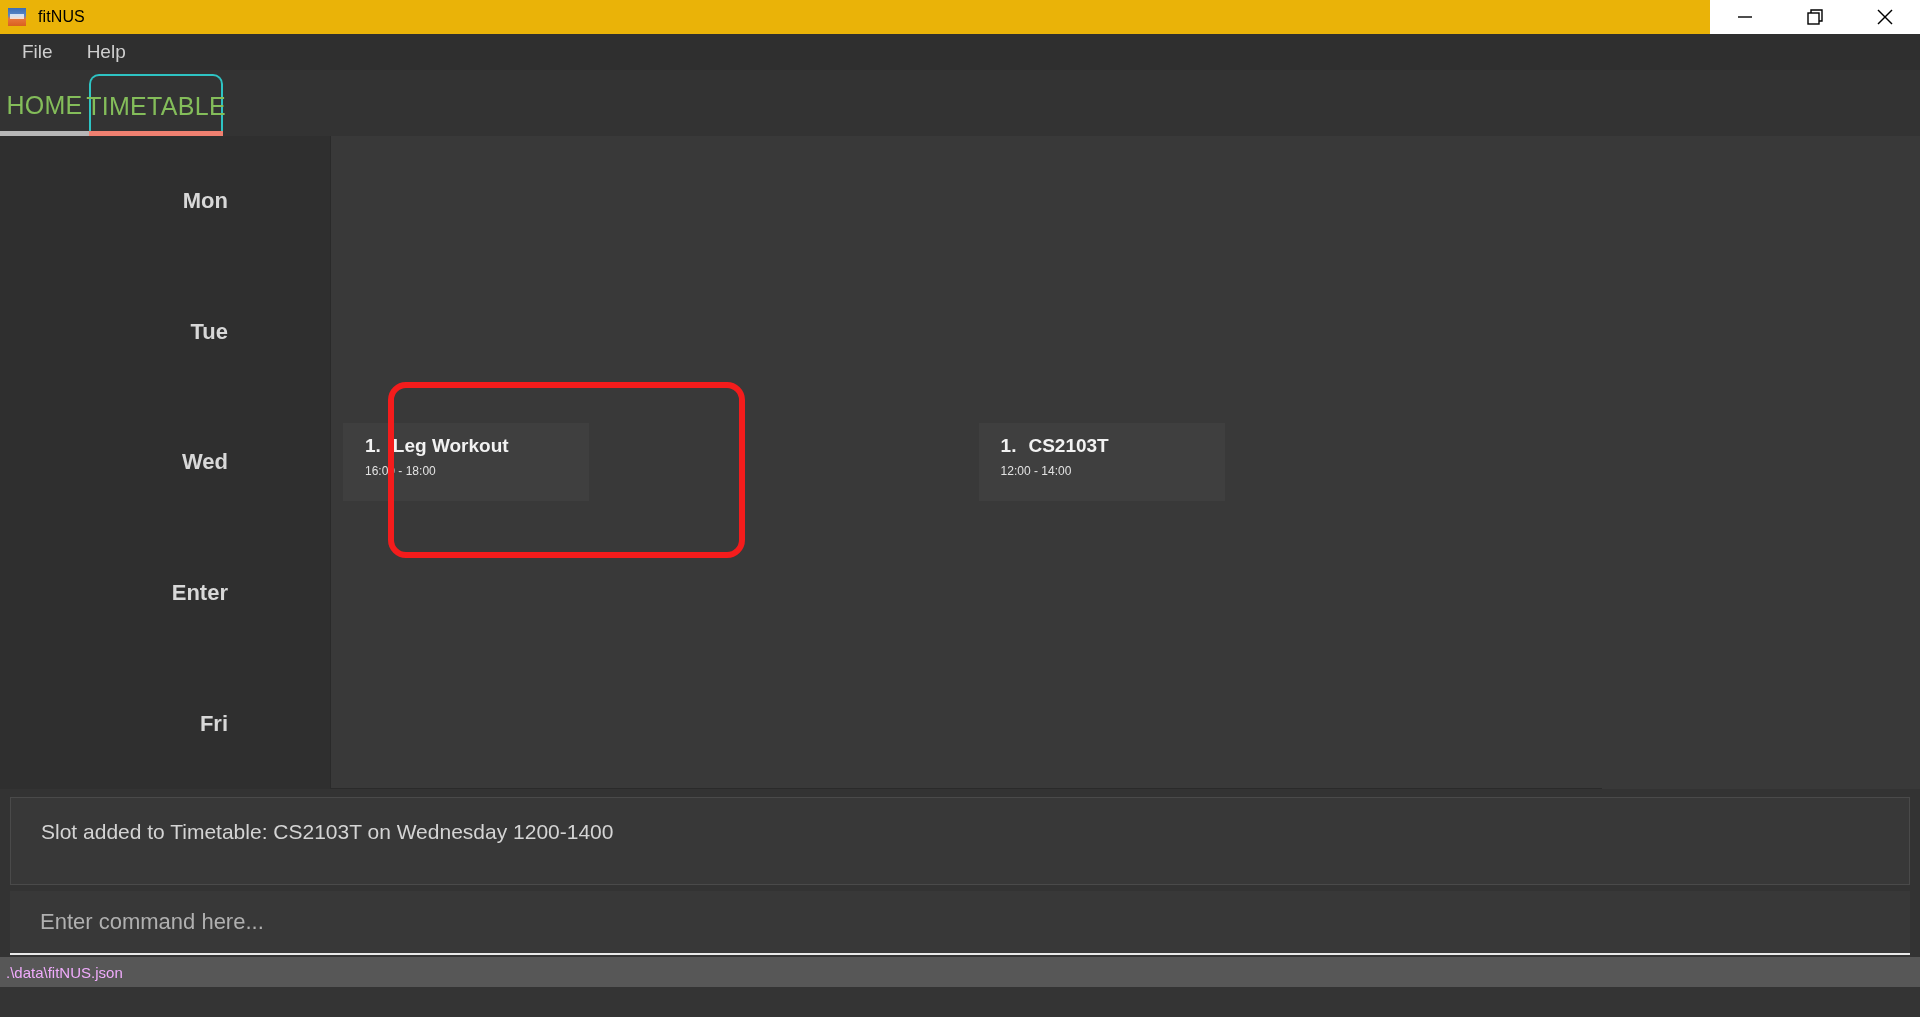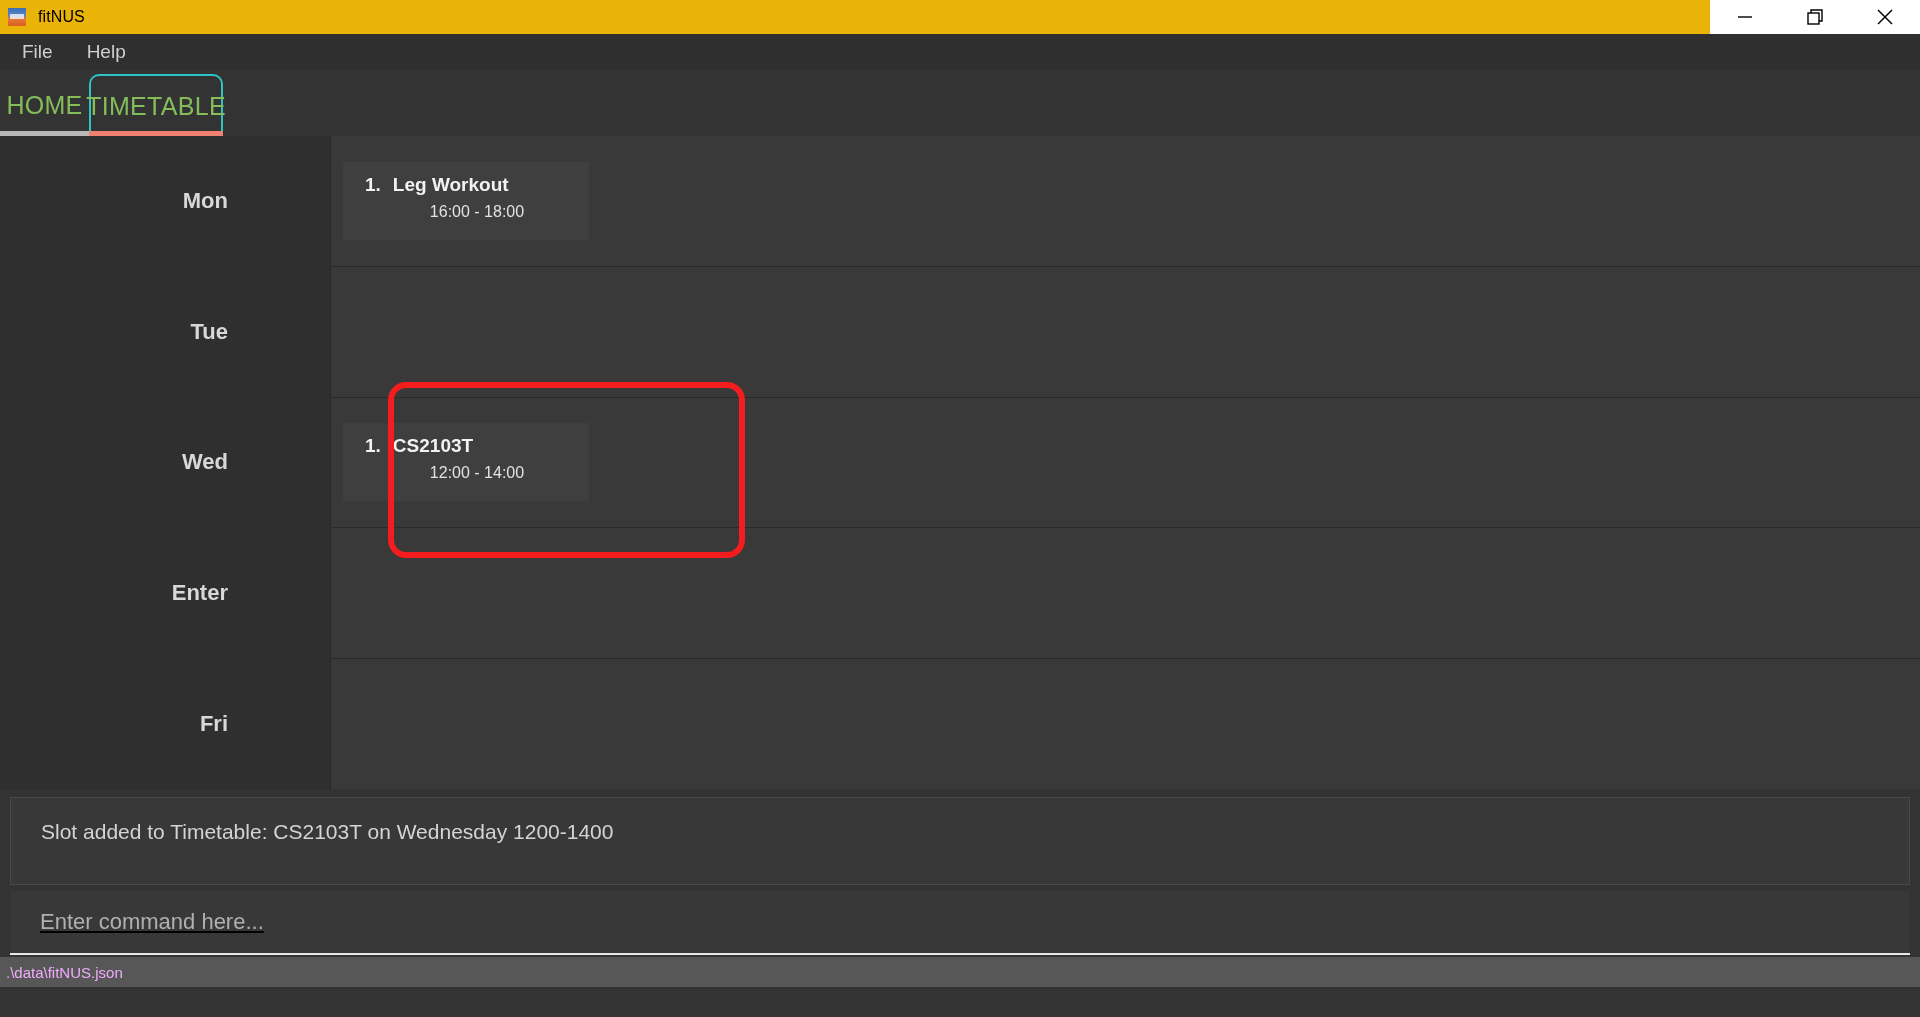--- a/index.html
+++ b/index.html
@@ -133,21 +133,21 @@
   }
   .dayrow-label span {
     font-size: 22px;
     font-weight: 600;
     color: #d8d8d8;
   }
 
   .slotcol {
     flex: 1 1 auto;
     display: flex;
-    flex-direction: column;
+    flex-direction: row;
     background: #393939;
     border-left: 1px solid #2a2a2a;
   }
   .slotrow {
     flex: 1 1 0;
     border-bottom: 1px solid #2a2a2a;
     display: flex;
     align-items: center;
     padding-left: 12px;
     gap: 10px;
@@ -162,24 +162,23 @@
   }
   .slot-title {
     font-size: 19px;
     font-weight: bold;
     color: #f2f2f2;
     white-space: nowrap;
   }
   .slot-title .idx { margin-right: 12px; }
   .slot-time {
     margin-top: 7px;
-    font-size: 16px;
+    font-size: 12px;
     font-weight: 300;
     color: #e2e2e2;
-    text-align: center;
   }
 
   
   .red-highlight {
     position: absolute;
     left: 388px;
     top: 246px;
     width: 357px;
     height: 176px;
     border: 6px solid #f41c1c;
@@ -206,21 +205,20 @@
     font-size: 21px;
     font-weight: 300;
     color: #d4d4d4;
   }
 
   
   .commandbox-wrap {
     background: #333333;
     padding: 4px 10px 16px 10px;
     height: 70px;
-    text-decoration: underline;
   }
   .commandbox {
     height: 64px;
     background: #383838;
     border-bottom: 2px solid #e9e9e9;
     display: flex;
     align-items: center;
     padding-left: 30px;
   }
   .command-input {

